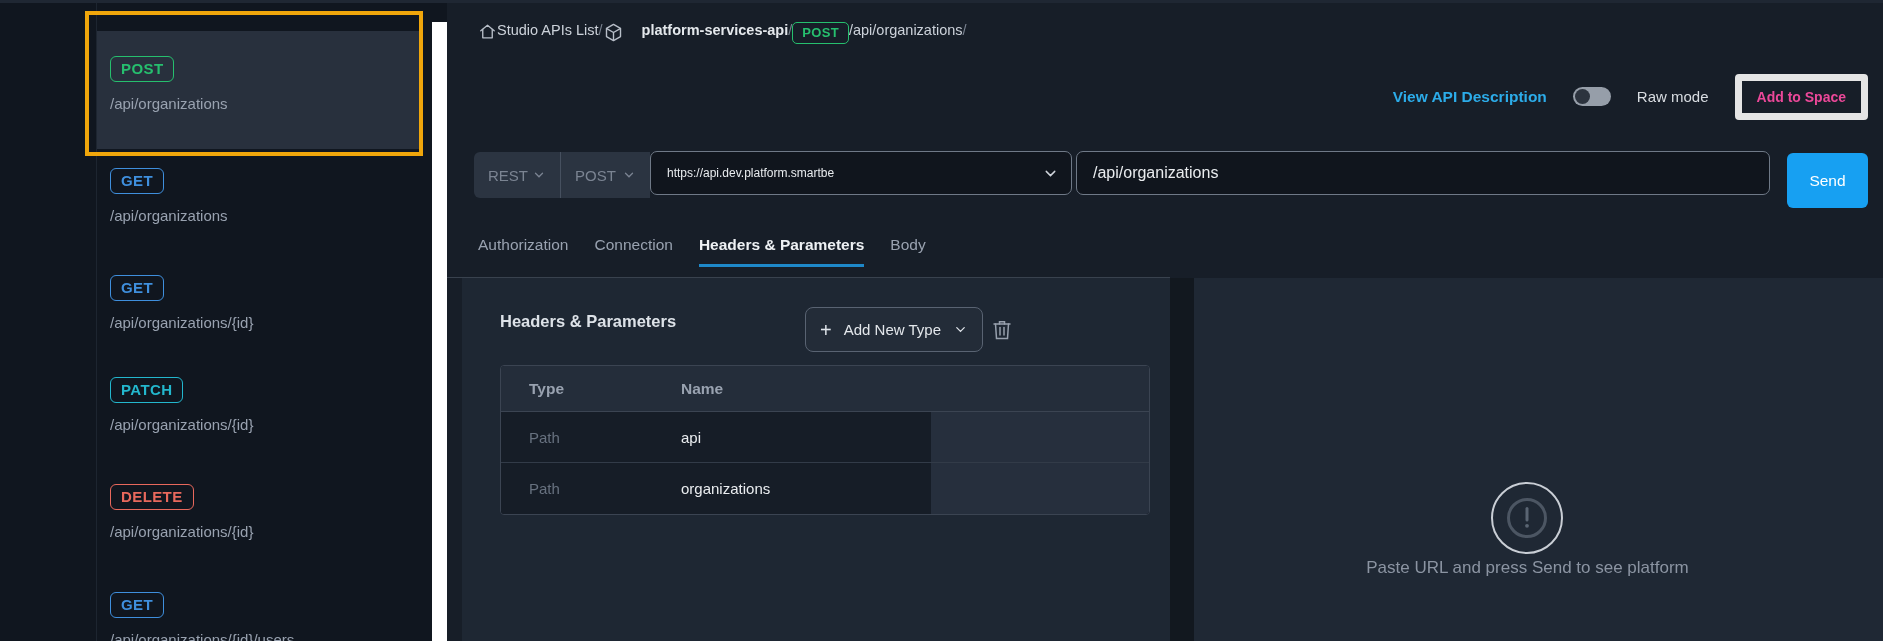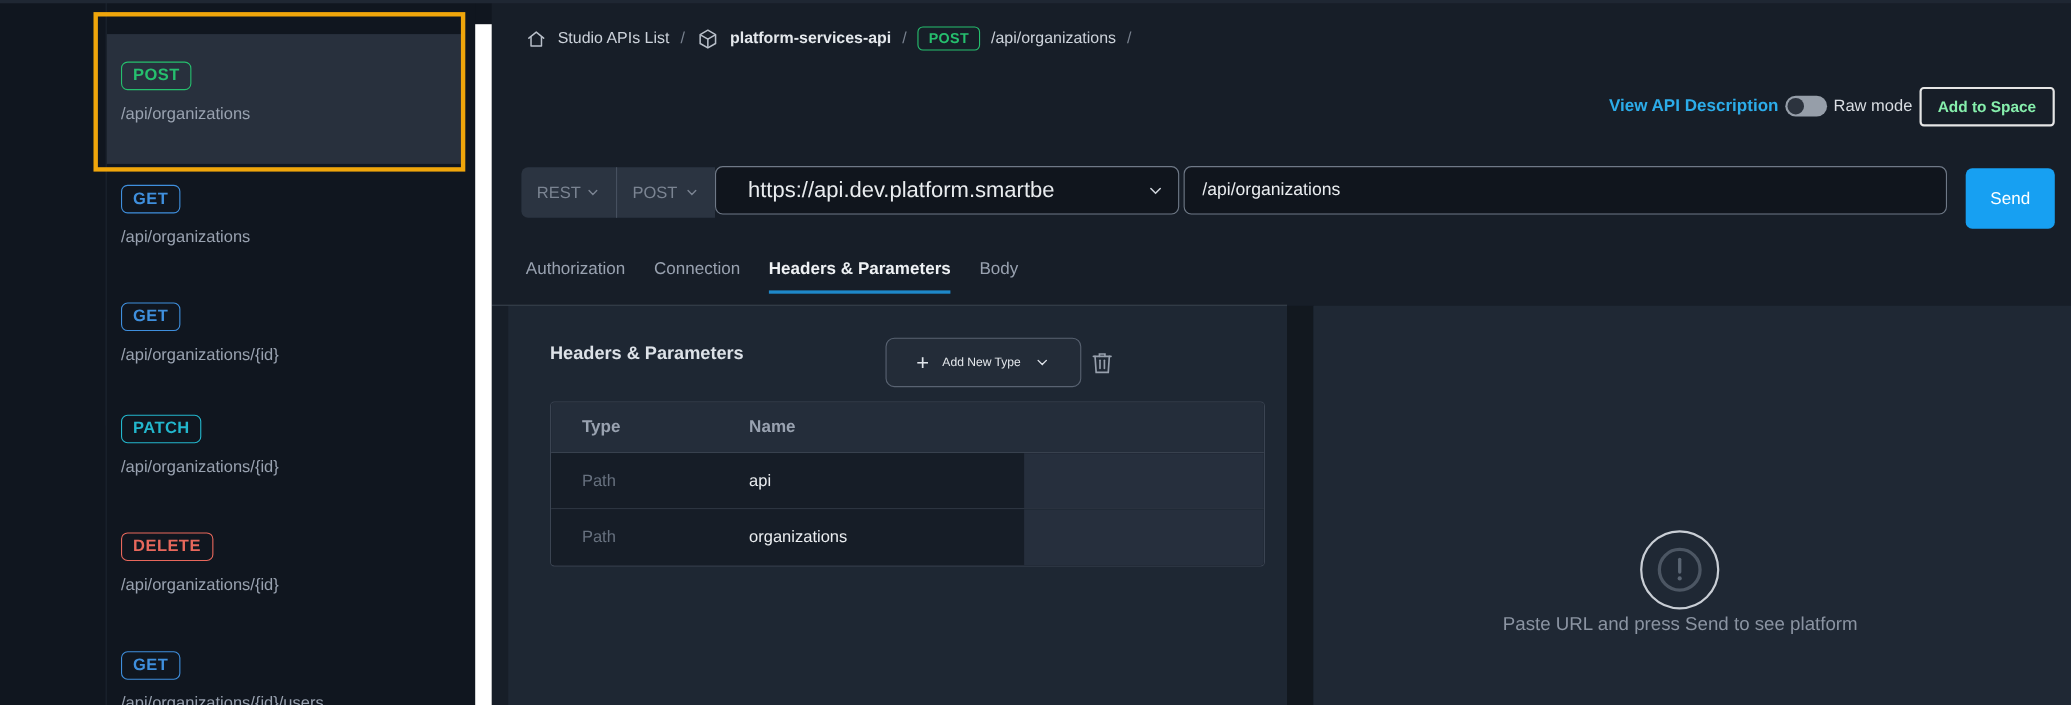--- a/index.html
+++ b/index.html
@@ -26,55 +26,55 @@
   .m-get{color:#3f8fdd;border-color:#3f8fdd;}
   .m-patch{color:#23b7cd;border-color:#23b7cd;}
   .m-delete{color:#e8685c;border-color:#e8685c;}
   .ep-path{margin-top:13px;font-size:15px;color:#99a2b0;}
 
   .scroll-strip{left:432px;top:22px;width:15px;height:619px;background:#ffffff;z-index:8;}
 
   
   .main{left:447px;top:0;width:1436px;height:641px;background:#171e28;}
 
-  .breadcrumb{left:478px;top:22px;height:26px;display:flex;align-items:center;gap:10px;font-size:14.5px;color:#ccd2da;white-space:nowrap;z-index:2;}
+  .breadcrumb{left:478px;top:22px;height:26px;display:flex;align-items:flex-start;font-size:14.5px;color:#ccd2da;white-space:nowrap;z-index:2;}
   .bc-sep{color:#79828f;}
-  .bc-api{color:#e4e8ec;font-weight:bold;}
+  .bc-api{color:#e4e8ec;font-weight:bold;margin-left:18px;}
   .bc-chip{border:1.5px solid #26bf6e;color:#26bf6e;border-radius:5px;padding:2px 9px 3px 9px;font-size:13px;font-weight:bold;letter-spacing:.3px;}
 
-  .toolbar{top:80px;right:15px;height:33px;display:flex;align-items:center;gap:6px;z-index:2;}
+  .toolbar{top:80px;right:15px;height:33px;display:flex;align-items:center;gap:26px;z-index:2;}
   .view-link{color:#2cace9;font-weight:bold;font-size:15.5px;cursor:pointer;}
   .toggle{width:38px;height:19px;border-radius:10px;background:#969ea9;position:relative;cursor:pointer;}
   .toggle-knob{position:absolute;left:2px;top:2px;width:15px;height:15px;border-radius:50%;background:#2c333e;}
   .raw-label{font-size:15px;color:#d9dde2;}
-  .add-space-btn{border:2px solid #e5e5e5;border-radius:4px;background:transparent;color:#86efac;font-weight:bold;font-size:14px;padding:8px 15px;font-family:inherit;cursor:pointer;}
+  .add-space-btn{border:7px solid #e5e5e5;border-radius:4px;background:transparent;color:#ec4899;font-weight:bold;font-size:14px;padding:8px 15px;font-family:inherit;cursor:pointer;}
 
   
   .proto-group{left:474px;top:152px;width:176px;height:46px;background:#2b3441;border-radius:6px 0 0 6px;display:flex;align-items:stretch;z-index:2;}
   .proto-cell{display:flex;align-items:center;justify-content:space-between;padding:0 14px;color:#7b8492;font-size:15px;cursor:pointer;}
   .proto-cell.c1{width:58px;}
   .proto-cell.c2{width:61px;}
   .proto-div{width:1px;background:#46505f;margin:0;}
   .url-select{left:650px;top:151px;width:422px;height:44px;background:#10151d;border:1px solid #6f7987;border-radius:7px;display:flex;align-items:center;padding:0 12px 0 16px;box-sizing:border-box;cursor:pointer;z-index:2;}
-  .url-text{flex:1;font-size:20px;color:#e9ecef;white-space:nowrap;overflow:hidden;margin-left:13px;}
+  .url-text{flex:1;font-size:12px;color:#e9ecef;white-space:nowrap;overflow:hidden;}
   .path-input{left:1076px;top:151px;width:694px;height:44px;background:#10151d;border:1px solid #6f7987;border-radius:7px;box-sizing:border-box;padding:0 16px;font-size:16px;color:#e9ecef;font-family:inherit;z-index:2;outline:none;}
   .send-btn{left:1787px;top:153px;width:81px;height:55px;background:#17a0f2;border:none;border-radius:6px;color:#ffffff;font-size:15.5px;font-family:inherit;cursor:pointer;z-index:2;}
 
   
   .tabs{left:478px;top:236px;display:flex;gap:26px;z-index:3;}
   .tab{font-size:15.5px;color:#99a2b0;padding-bottom:13px;cursor:pointer;}
   .tab.active{color:#eef1f4;font-weight:bold;border-bottom:3px solid #1e88c9;padding-bottom:10px;}
   .tabs-hairline{left:447px;top:277px;width:723px;height:1px;background:#39424e;z-index:2;}
 
   
   .panel-left{left:462px;top:278px;width:708px;height:363px;background:#1e2733;z-index:1;}
   .panel-title{left:500px;top:312px;font-size:16.5px;font-weight:bold;color:#dde2e8;z-index:2;}
   .add-type-btn{left:805px;top:307px;width:178px;height:45px;background:#232c38;border:1px solid #596372;border-radius:8px;display:flex;align-items:center;justify-content:center;gap:12px;cursor:pointer;z-index:2;box-sizing:border-box;}
   .add-plus{font-size:20px;color:#dfe4ea;line-height:1;}
-  .add-label{font-size:11px;color:#e3e7eb;}
+  .add-label{font-size:15px;color:#e3e7eb;}
   .trash{left:990px;top:318px;width:24px;height:24px;cursor:pointer;z-index:2;}
 
   .ptable{left:500px;top:365px;width:650px;height:150px;border:1px solid #3b4452;border-radius:4px;box-sizing:border-box;overflow:hidden;z-index:2;background:#161d27;}
   .prow{display:flex;width:100%;box-sizing:border-box;}
   .prow.head{height:46px;background:#242d3a;border-bottom:1px solid #3b4452;}
   .prow.body-row{height:51px;border-bottom:1px solid #323b48;background:#161d27;}
   .prow.body-row:last-child{border-bottom:none;}
   .pcell{display:flex;align-items:center;box-sizing:border-box;}
   .col-type{width:150px;padding-left:28px;}
   .col-name{width:280px;padding-left:30px;}

